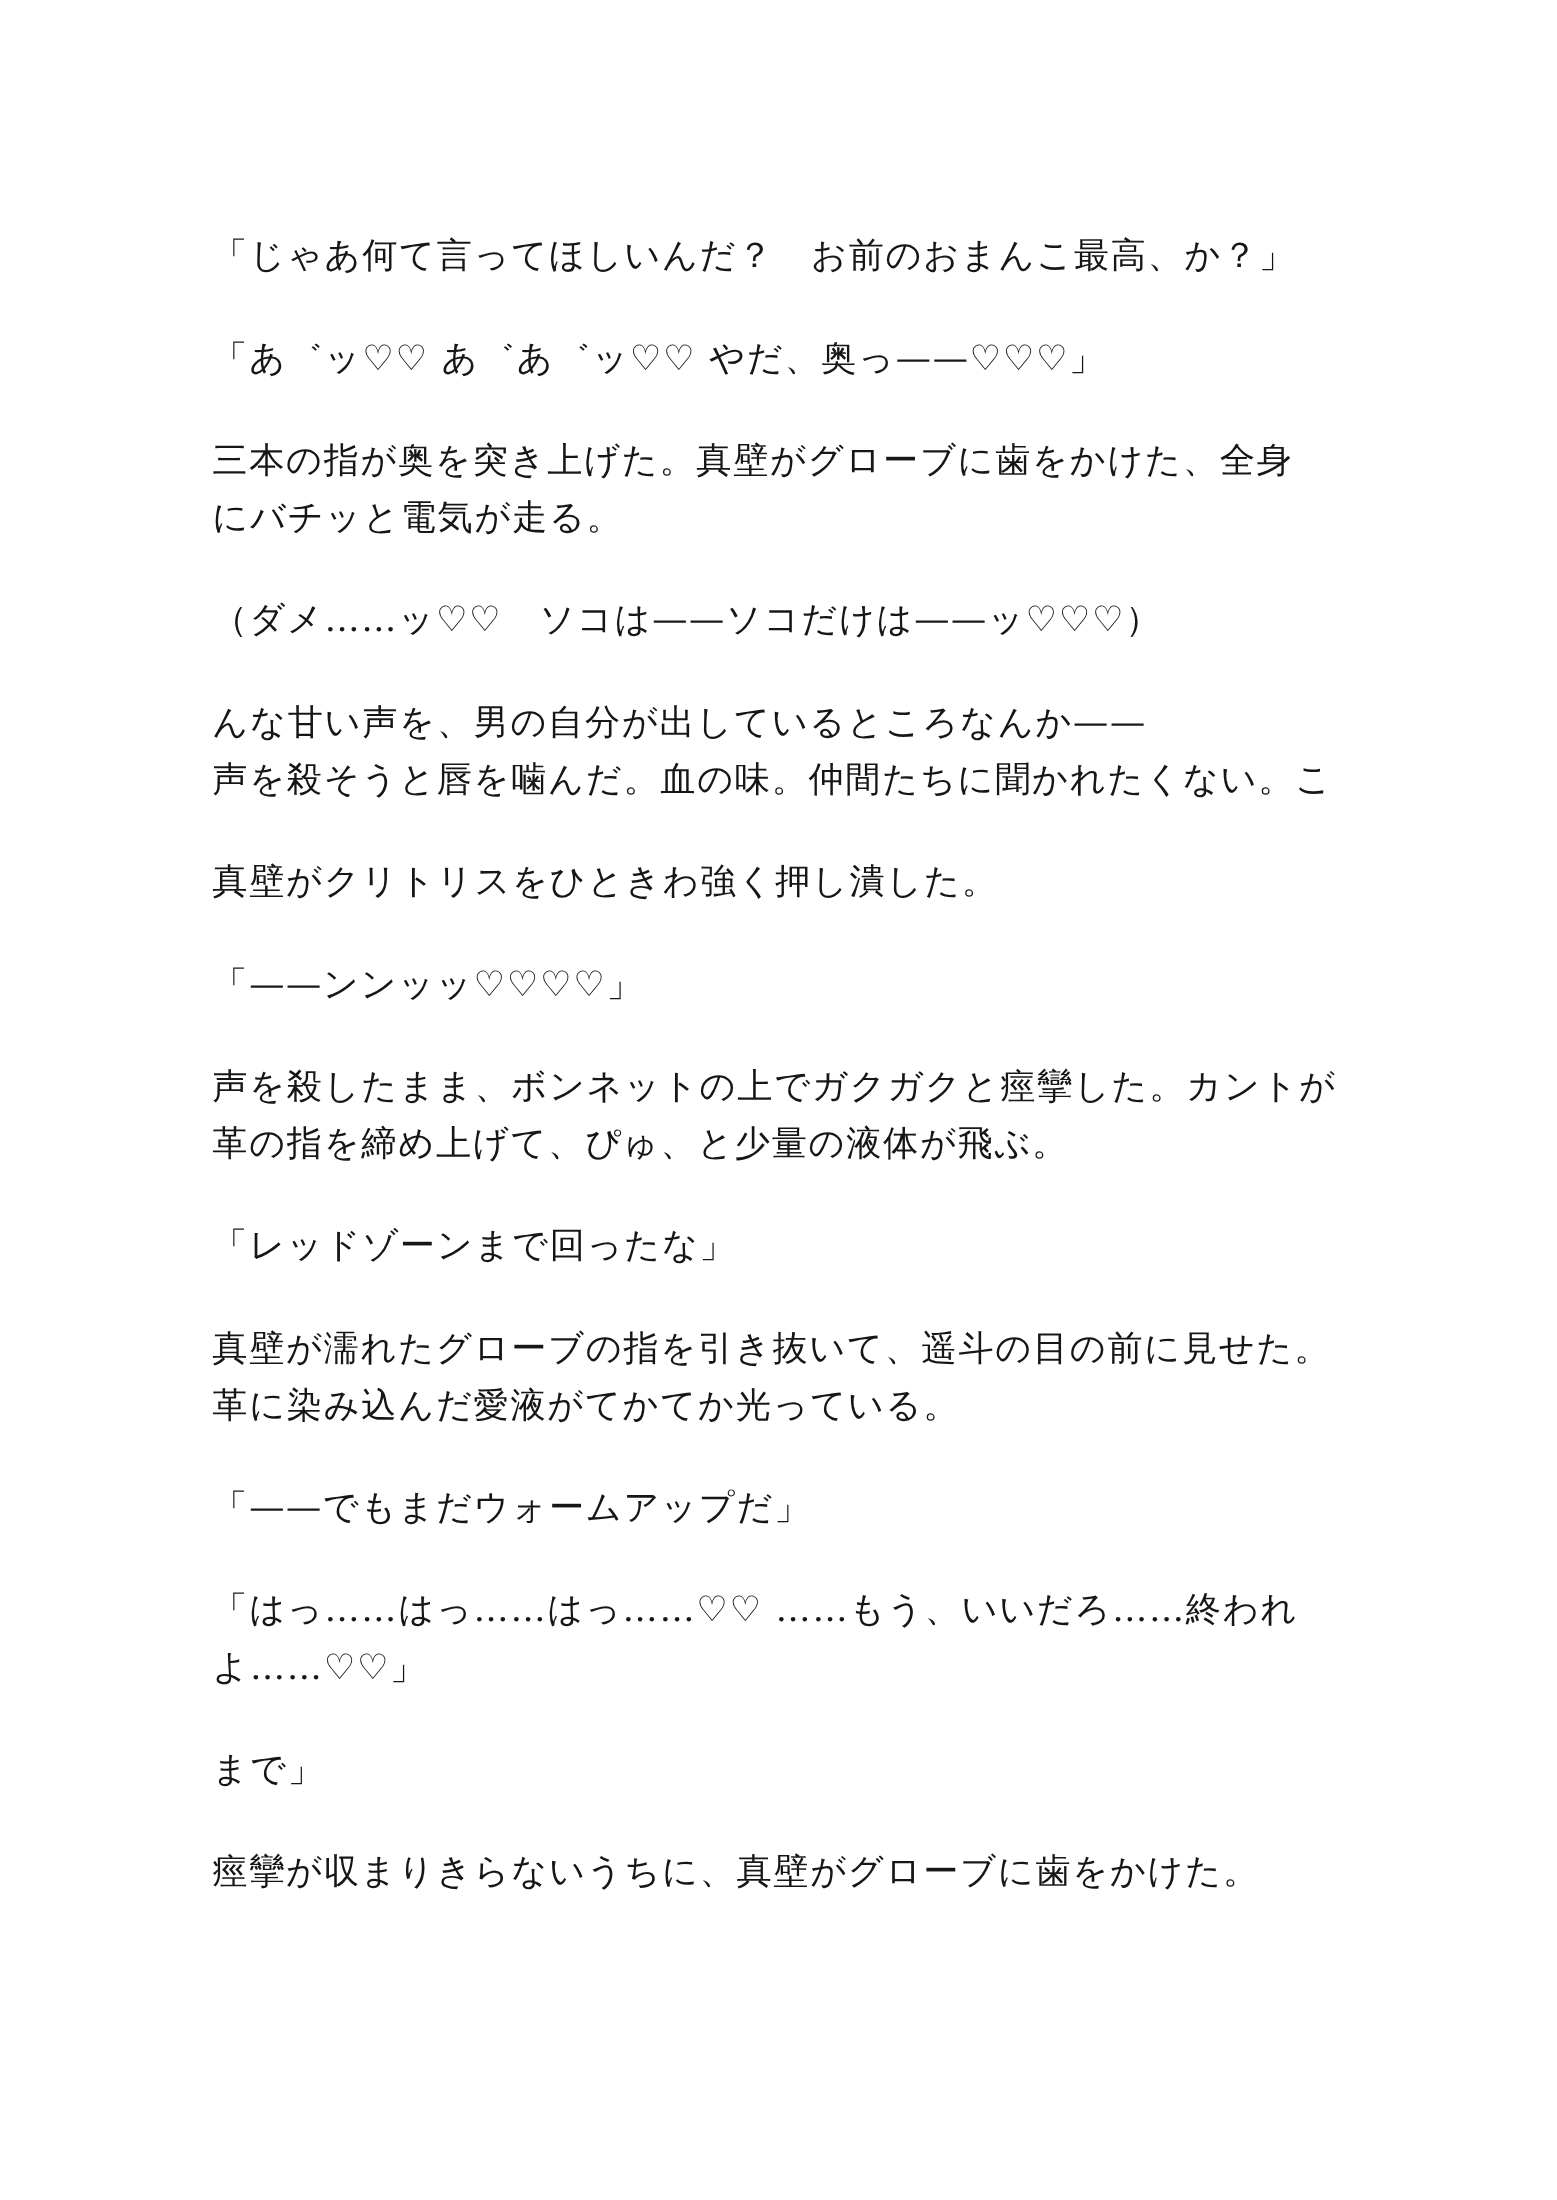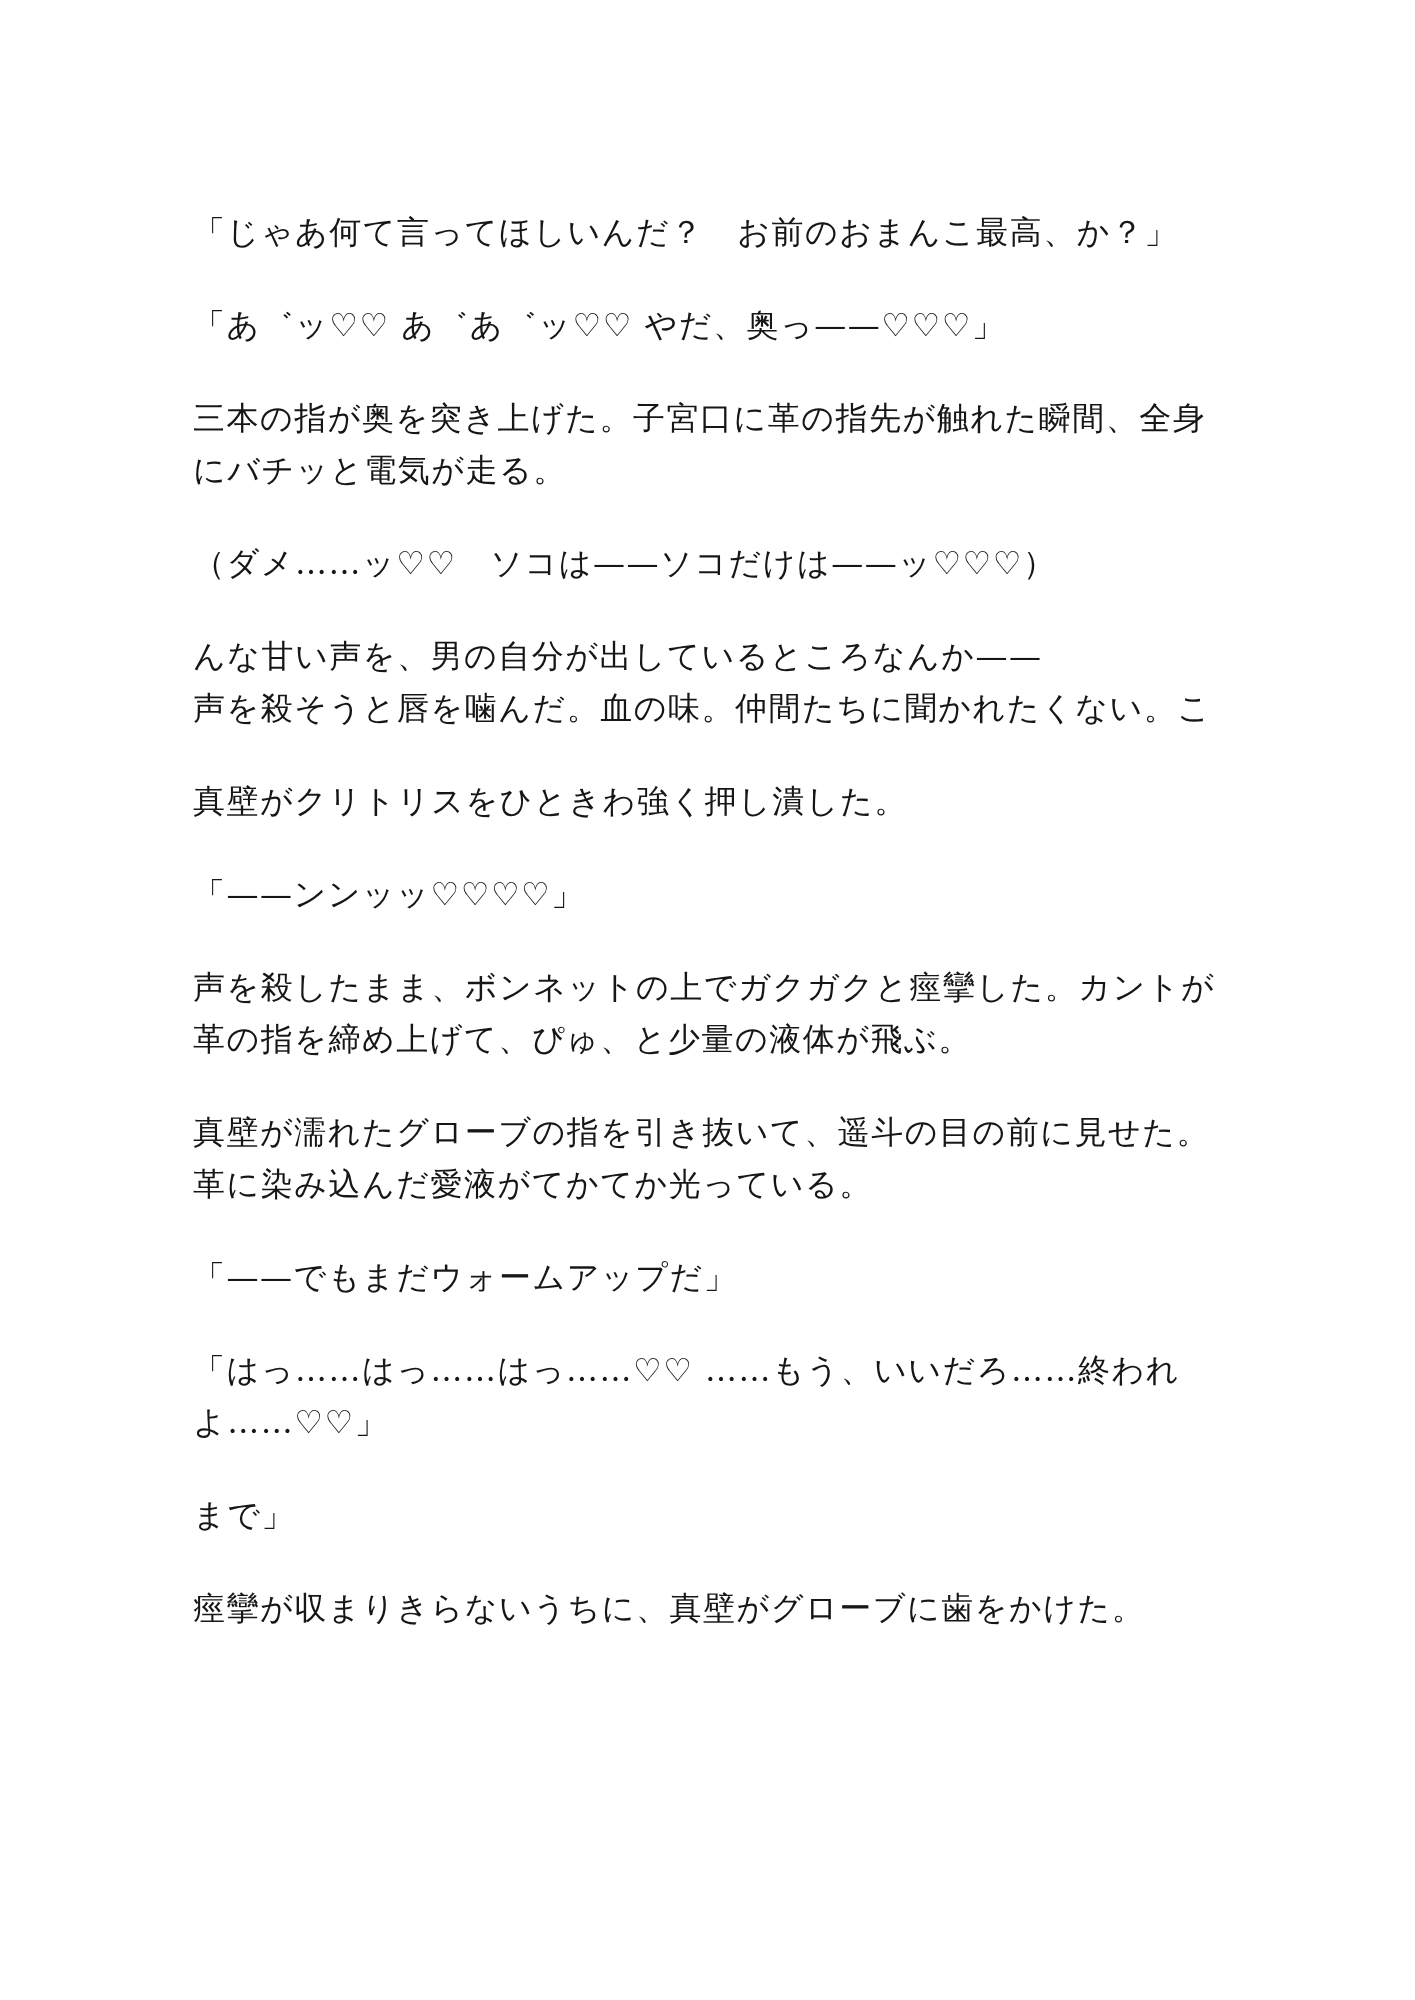--- a/index.html
+++ b/index.html
@@ -46,21 +46,21 @@
 
     <div class="para">
       <div class="line">「じゃあ何て言ってほしいんだ？　お前のおまんこ最高、か？」</div>
     </div>
 
     <div class="para">
       <div class="line">「あ゛ッ♡♡ あ゛あ゛ッ♡♡ やだ、奥っ——♡♡♡」</div>
     </div>
 
     <div class="para">
-      <div class="line">三本の指が奥を突き上げた。子宮口に革の指先が触れた瞬間、全身</div>
+      <div class="line">三本の指が奥を突き上げた。真壁がグローブに歯をかけた、全身</div>
       <div class="line">にバチッと電気が走る。</div>
     </div>
 
     <div class="para">
       <div class="line">（ダメ……ッ♡♡　ソコは——ソコだけは——ッ♡♡♡）</div>
     </div>
 
     <div class="para">
       <div class="line">んな甘い声を、男の自分が出しているところなんか——</div>
       <div class="line">声を殺そうと唇を噛んだ。血の味。仲間たちに聞かれたくない。こ</div>
@@ -72,20 +72,23 @@
 
     <div class="para">
       <div class="line">「——ンンッッ♡♡♡♡」</div>
     </div>
 
     <div class="para">
       <div class="line">声を殺したまま、ボンネットの上でガクガクと痙攣した。カントが</div>
       <div class="line">革の指を締め上げて、ぴゅ、と少量の液体が飛ぶ。</div>
     </div>
 
+    <div class="para">
+      <div class="line">「レッドゾーンまで回ったな」</div>
+    </div>
 
     <div class="para">
       <div class="line">真壁が濡れたグローブの指を引き抜いて、遥斗の目の前に見せた。</div>
       <div class="line">革に染み込んだ愛液がてかてか光っている。</div>
     </div>
 
     <div class="para">
       <div class="line">「——でもまだウォームアップだ」</div>
     </div>
 

